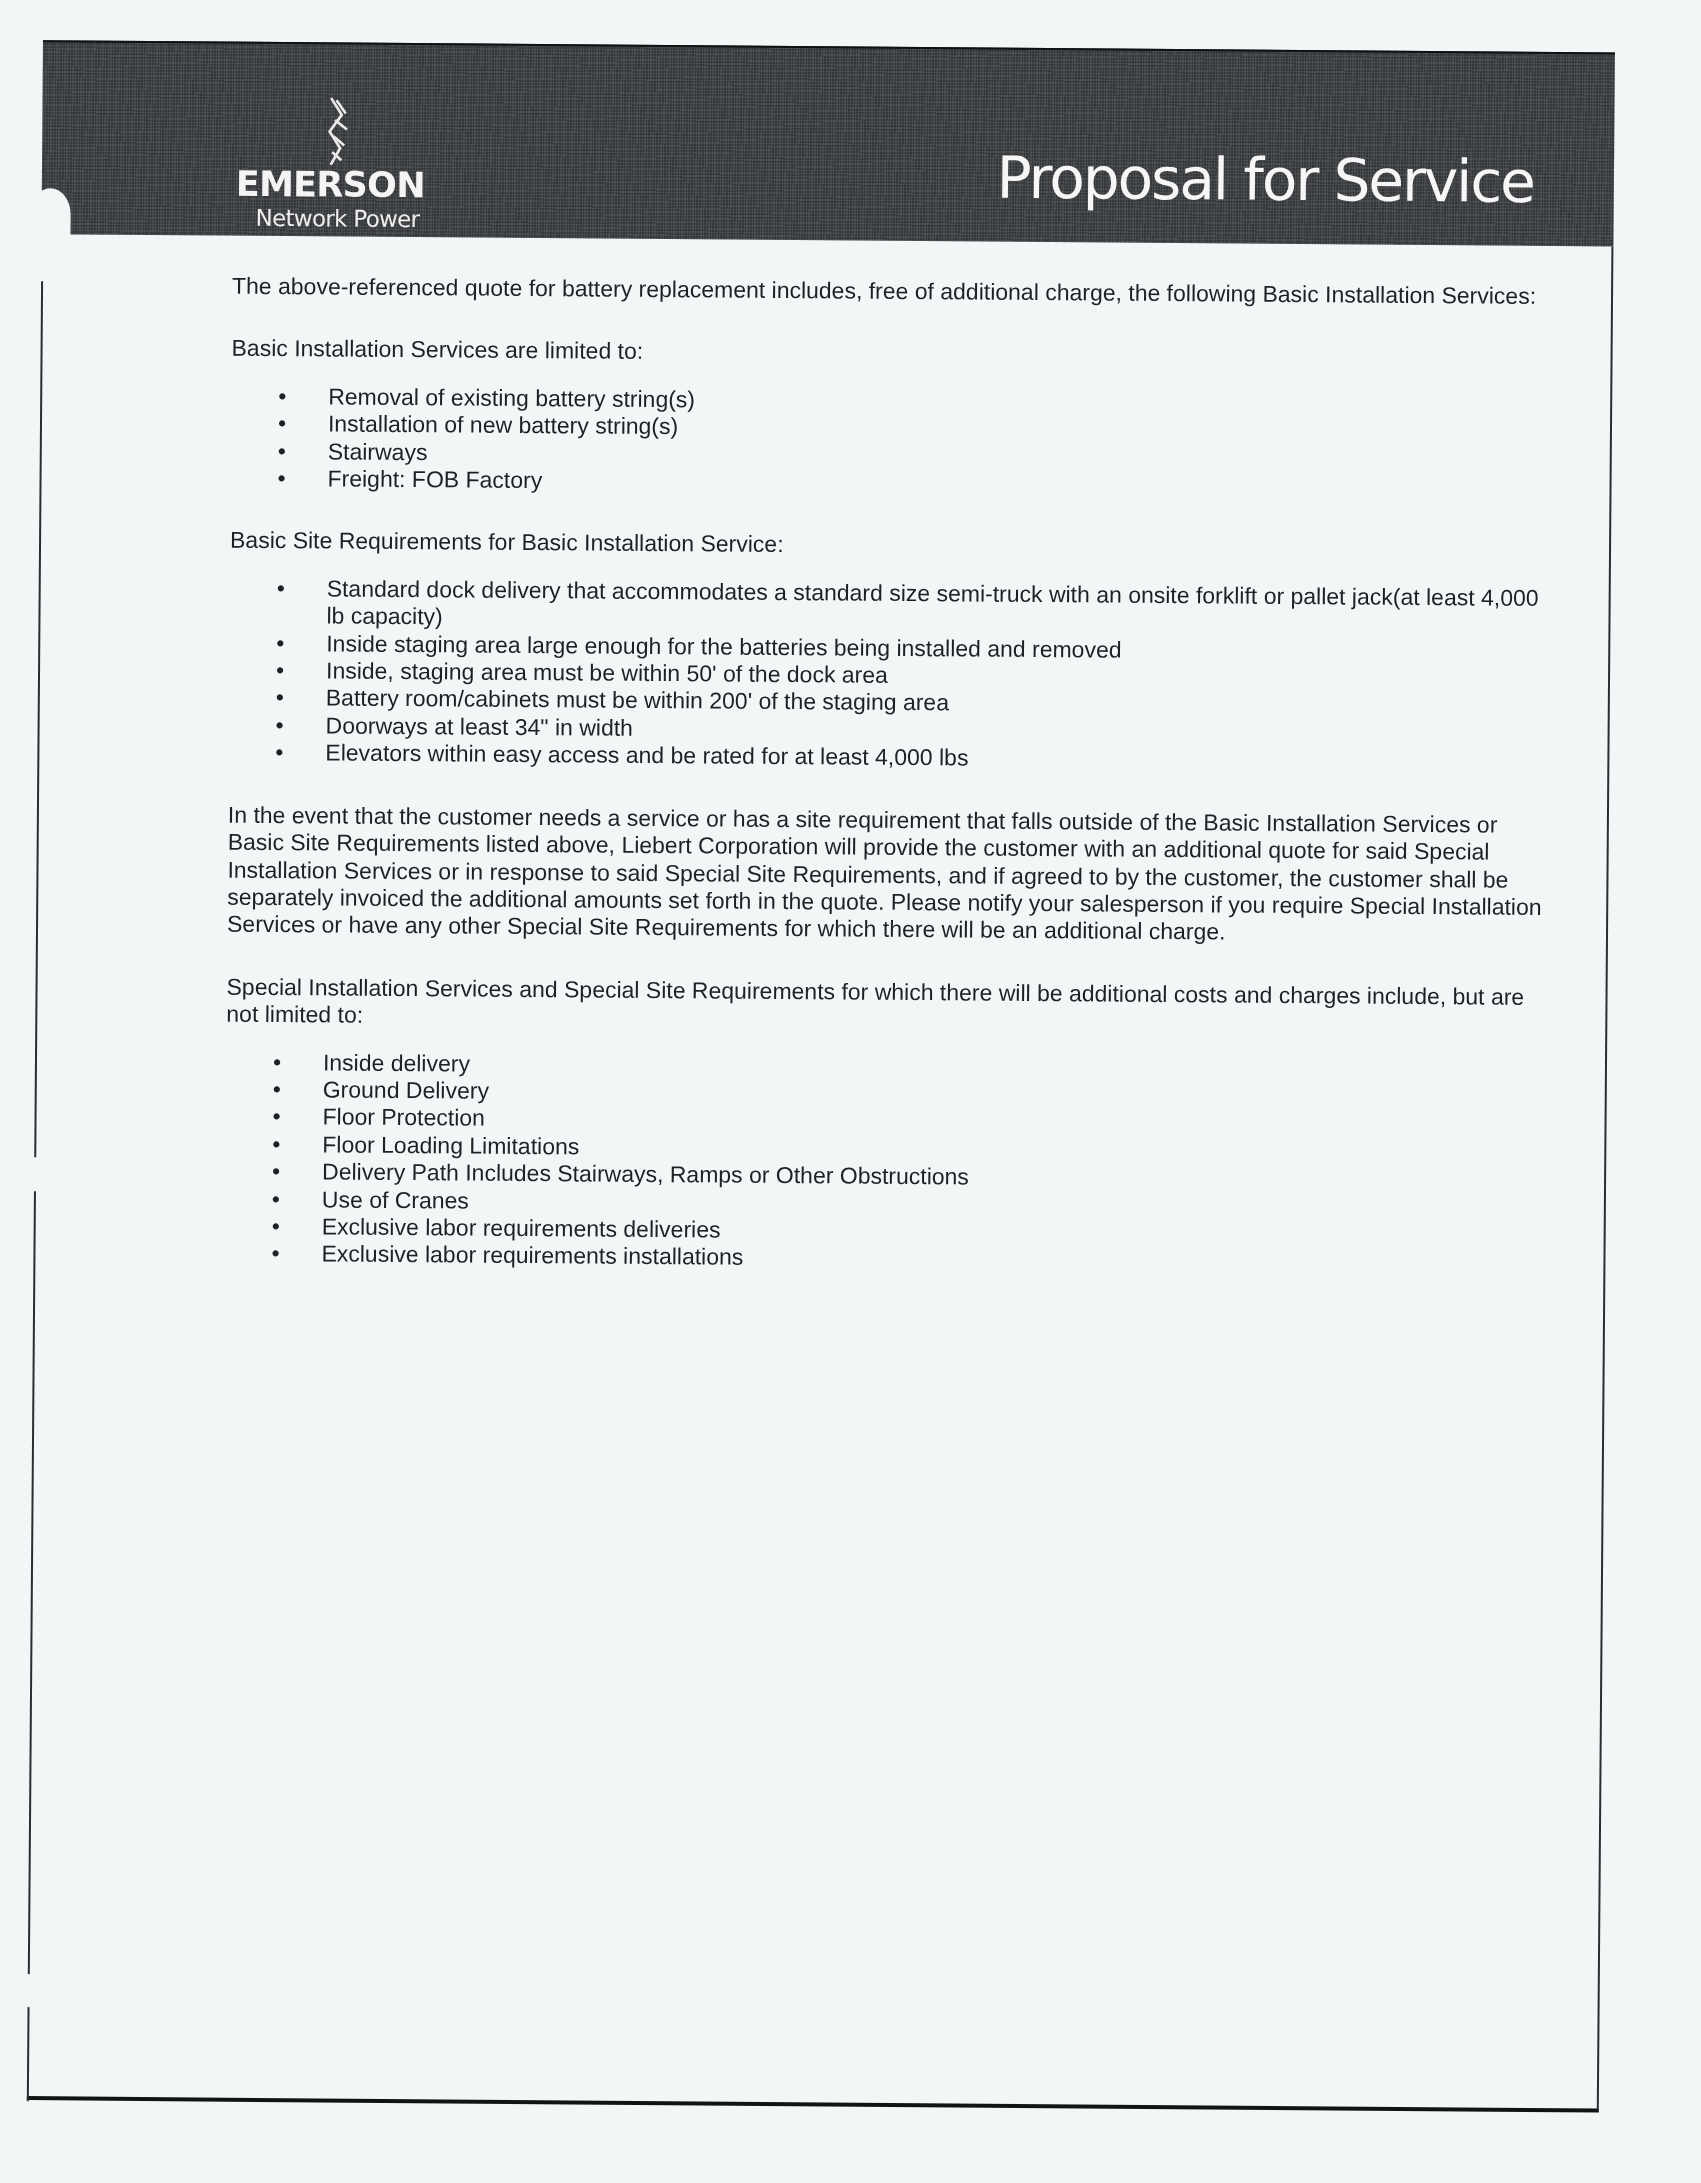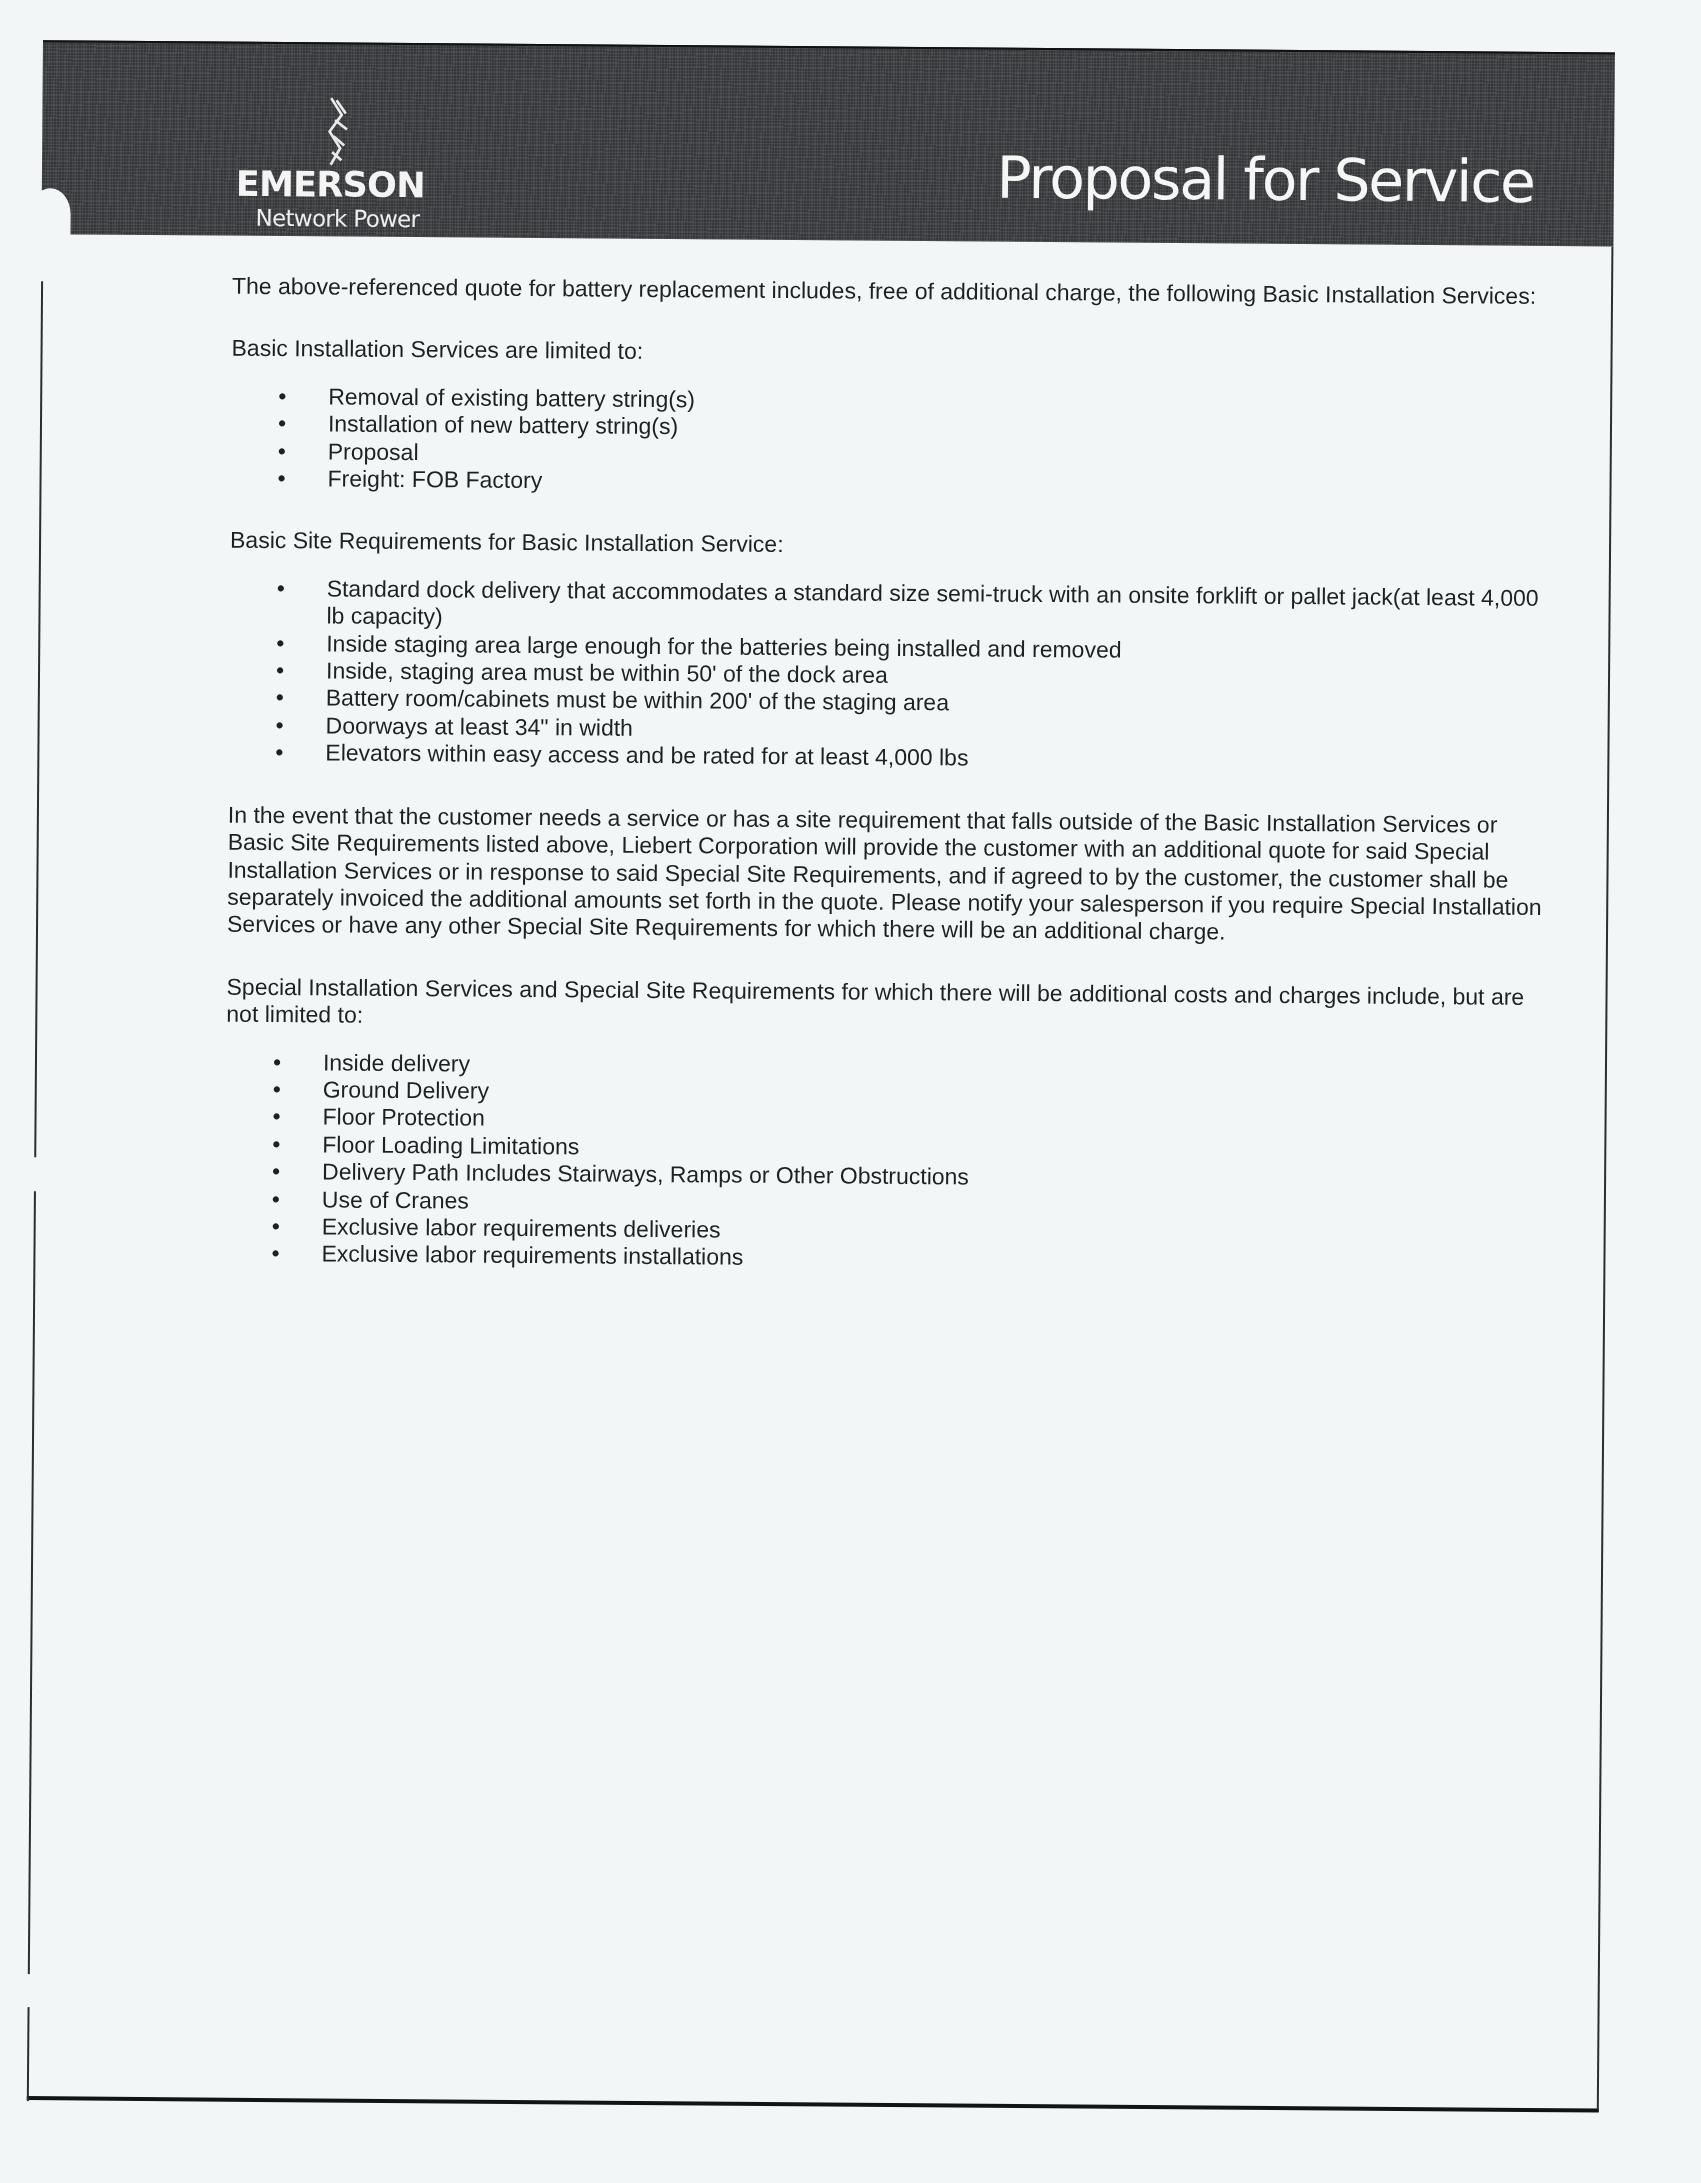--- a/index.html
+++ b/index.html
@@ -139,21 +139,21 @@
     <div class="left-rule" style="top:1773px;height:94px;"></div>
   </div>
 
   <div class="content">
     <p class="para">The above-referenced quote for battery replacement includes, free of additional charge, the following Basic Installation Services:</p>
 
     <p class="para tight">Basic Installation Services are limited to:</p>
     <ul class="bullets">
       <li><span class="bullet">•</span><span>Removal of existing battery string(s)</span></li>
       <li><span class="bullet">•</span><span>Installation of new battery string(s)</span></li>
-      <li><span class="bullet">•</span><span>Proposal</span></li>
+      <li><span class="bullet">•</span><span>Stairways</span></li>
       <li><span class="bullet">•</span><span>Freight: FOB Factory</span></li>
     </ul>
 
     <p class="para tight">Basic Site Requirements for Basic Installation Service:</p>
     <ul class="bullets">
       <li><span class="bullet">•</span><span>Standard dock delivery that accommodates a standard size semi-truck with an onsite forklift or pallet jack(at least 4,000 lb capacity)</span></li>
       <li><span class="bullet">•</span><span>Inside staging area large enough for the batteries being installed and removed</span></li>
       <li><span class="bullet">•</span><span>Inside, staging area must be within 50' of the dock area</span></li>
       <li><span class="bullet">•</span><span>Battery room/cabinets must be within 200' of the staging area</span></li>
       <li><span class="bullet">•</span><span>Doorways at least 34" in width</span></li>

